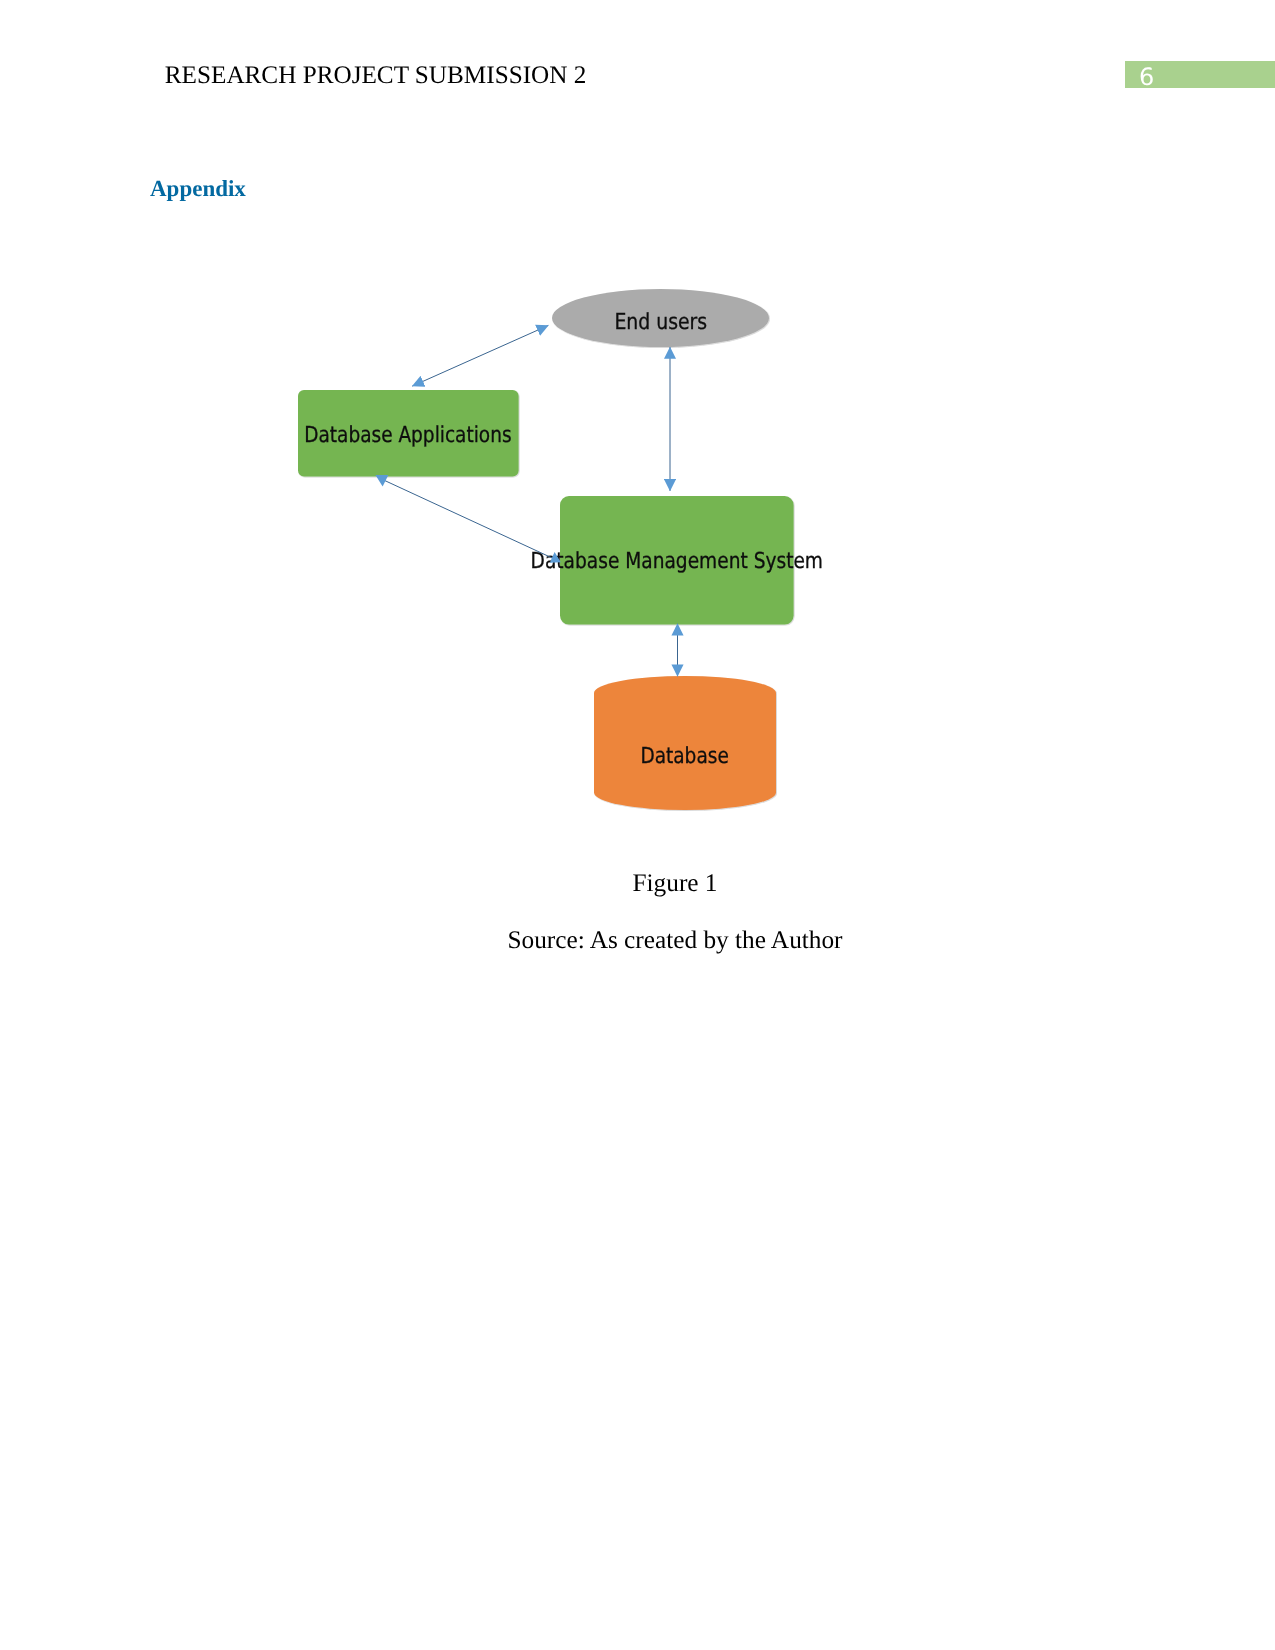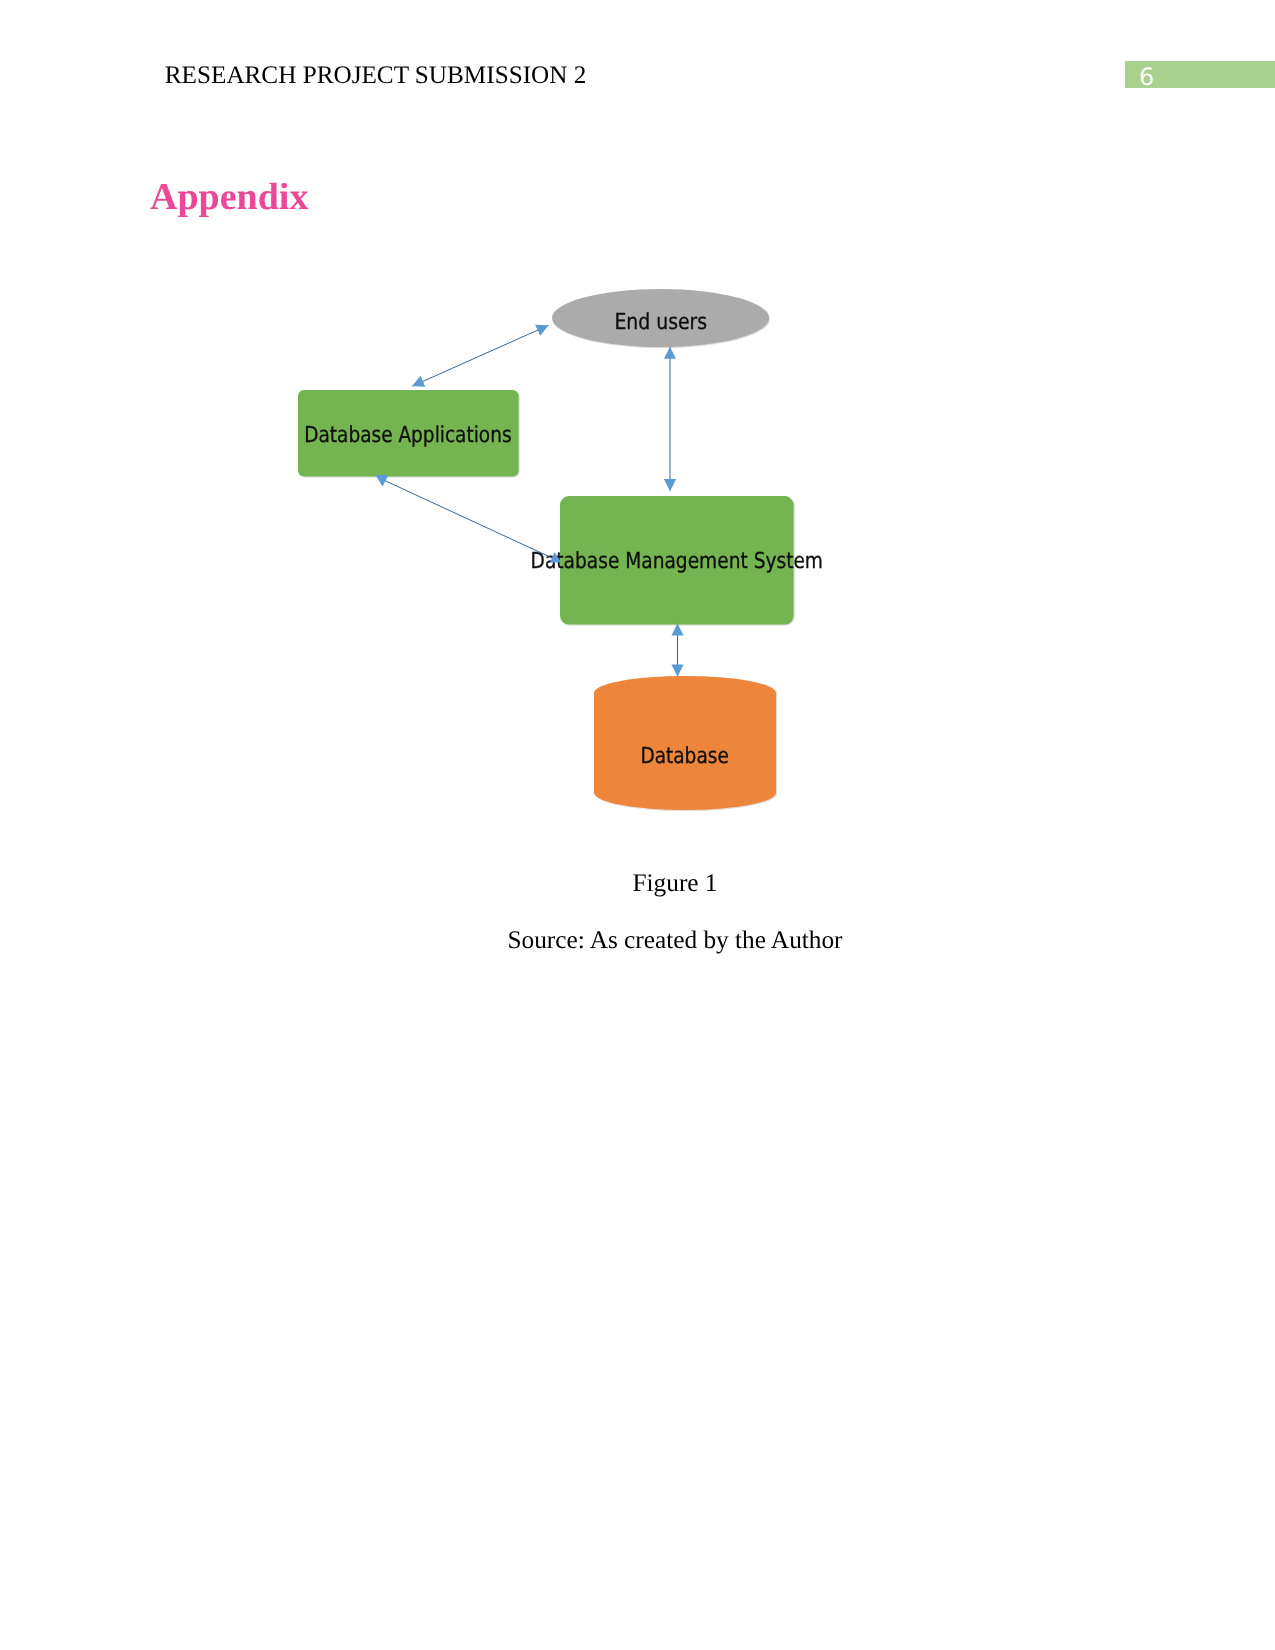--- a/index.html
+++ b/index.html
@@ -1,21 +1,21 @@
 <!DOCTYPE html>
 <html><head>
 <meta charset="utf-8">
 <style>
   html,body{margin:0;padding:0;}
   body{width:1275px;height:1650px;background:#ffffff;-webkit-font-smoothing:antialiased;text-rendering:geometricPrecision;font-family:"Liberation Serif",serif;position:relative;overflow:hidden;}
   .page{position:absolute;left:0;top:0;width:1244px;height:1650px;}
   #hdr-title{position:absolute;left:164.8px;top:62px;font-size:25.2px;line-height:1.15;color:#000;white-space:nowrap;}
   #pagenum-badge{position:absolute;left:1125px;top:61px;width:160px;height:27px;background:#A9D18E;}
   #pagenum-text{position:absolute;left:1139px;top:65px;font-family:"DejaVu Sans",sans-serif;font-size:24px;line-height:1;color:#ffffff;}
-  #appendix{position:absolute;left:150px;top:176px;font-size:38px;font-weight:bold;line-height:1.15;color:#ec4899;}
+  #appendix{position:absolute;left:150px;top:176px;font-size:23px;font-weight:bold;line-height:1.15;color:#0369a1;}
   #figsvg{position:absolute;left:0px;top:0px;pointer-events:none;}
   #figsvg > g > *{pointer-events:auto;}
   #cap1{position:absolute;left:0;top:869px;width:1350px;text-align:center;font-size:25.3px;line-height:1.15;}
   #cap2{position:absolute;left:0;top:926px;width:1350px;text-align:center;font-size:25.3px;line-height:1.15;}
   .nodelabel{font-family:"DejaVu Sans Condensed","DejaVu Sans",sans-serif;fill:#0d0d0d;stroke:#0d0d0d;stroke-width:0.28px;paint-order:stroke fill;}
 </style>
 </head>
 <body>
 
 <div class="page">

